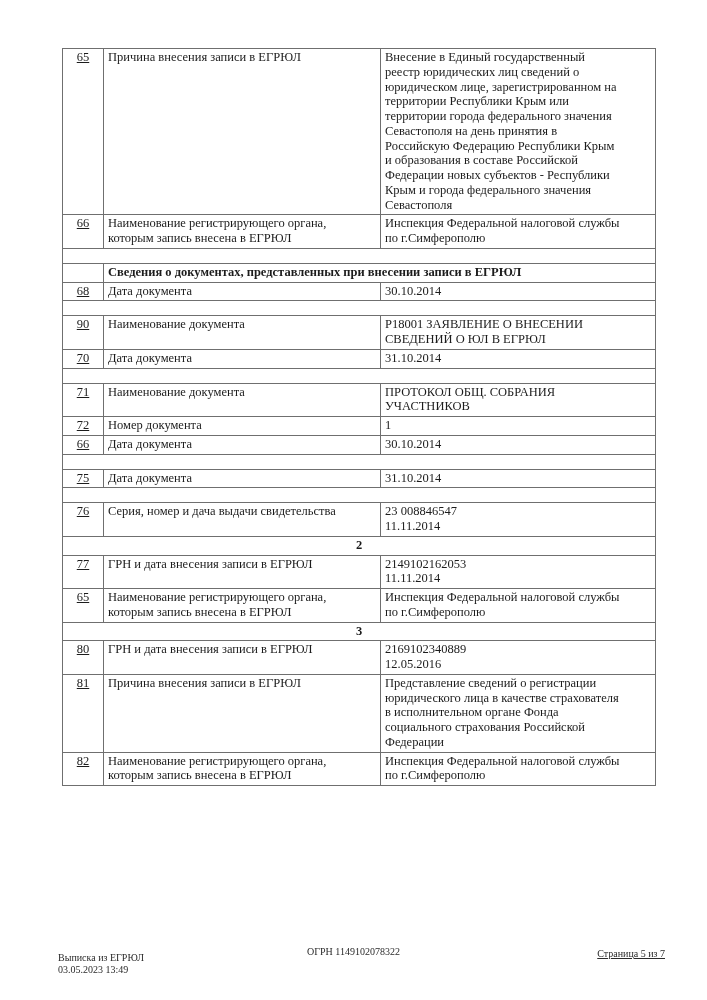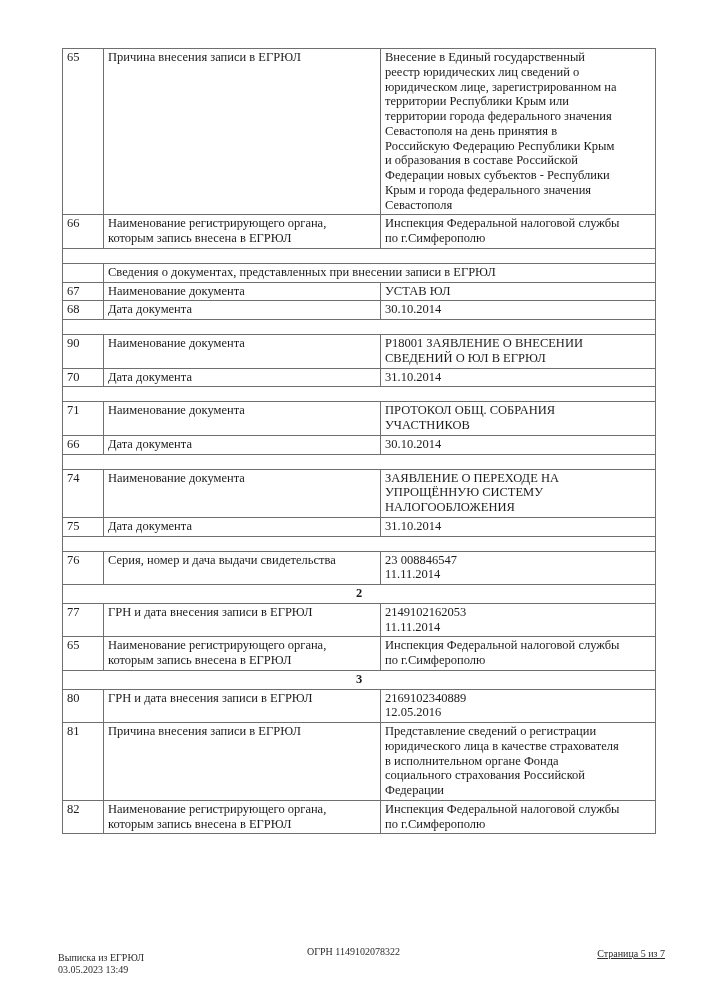--- a/index.html
+++ b/index.html
@@ -23,23 +23,25 @@
   table.egrul td {
     border: 1px solid #6f6f6f;
     vertical-align: top;
     font-size: 12.5px;
     line-height: 1.18;
     padding: 1px 4px 2px 4px;
     white-space: pre-line;
     overflow: hidden;
   }
   td.num {
+    text-align: center;
     padding: 1px 2px 2px 2px;
-  }
-  td.sec-header { font-weight: normal; }
+    text-decoration: underline;
+  }
+  td.sec-header { font-weight: bold; }
   td.sec-num {
     font-weight: bold;
     text-align: center;
     white-space: normal;
   }
   tr.spacer td { height: 14px; padding: 0; }
   .footer {
     position: absolute;
     left: 0;
     width: 707px;
@@ -104,25 +106,20 @@
 по г.Симферополю</td>
       </tr>
       <tr class="spacer">
         <td colspan="3"></td>
       </tr>
       <tr>
         <td class="num"></td>
         <td colspan="2" class="sec-header">Сведения о документах, представленных при внесении записи в ЕГРЮЛ</td>
       </tr>
       <tr>
-        <td class="num">67</td>
-        <td>Наименование документа</td>
-        <td>УСТАВ ЮЛ</td>
-      </tr>
-      <tr>
         <td class="num">68</td>
         <td>Дата документа</td>
         <td>30.10.2014</td>
       </tr>
       <tr class="spacer">
         <td colspan="3"></td>
       </tr>
       <tr>
         <td class="num">90</td>
         <td>Наименование документа</td>
@@ -137,33 +134,31 @@
       <tr class="spacer">
         <td colspan="3"></td>
       </tr>
       <tr>
         <td class="num">71</td>
         <td>Наименование документа</td>
         <td>ПРОТОКОЛ ОБЩ. СОБРАНИЯ
 УЧАСТНИКОВ</td>
       </tr>
       <tr>
+        <td class="num">72</td>
+        <td>Номер документа</td>
+        <td>1</td>
+      </tr>
+      <tr>
         <td class="num">66</td>
         <td>Дата документа</td>
         <td>30.10.2014</td>
       </tr>
       <tr class="spacer">
         <td colspan="3"></td>
-      </tr>
-      <tr>
-        <td class="num">74</td>
-        <td>Наименование документа</td>
-        <td>ЗАЯВЛЕНИЕ О ПЕРЕХОДЕ НА
-УПРОЩЁННУЮ СИСТЕМУ
-НАЛОГООБЛОЖЕНИЯ</td>
       </tr>
       <tr>
         <td class="num">75</td>
         <td>Дата документа</td>
         <td>31.10.2014</td>
       </tr>
       <tr class="spacer">
         <td colspan="3"></td>
       </tr>
       <tr>

